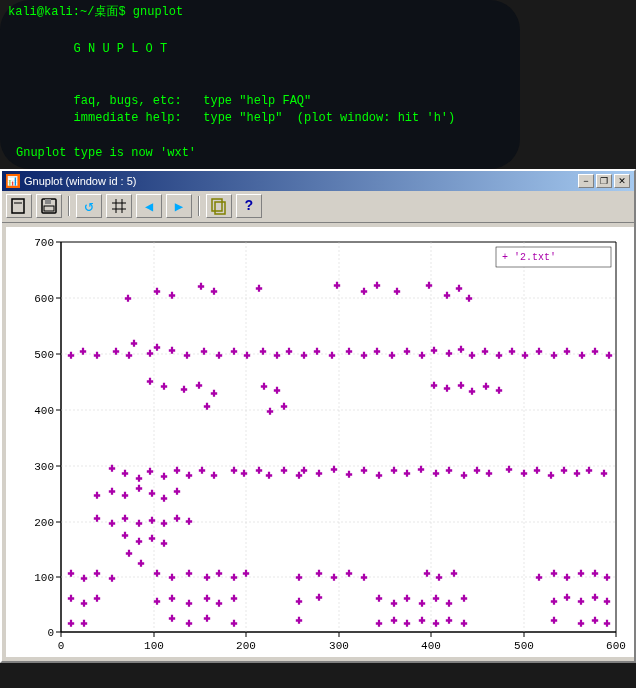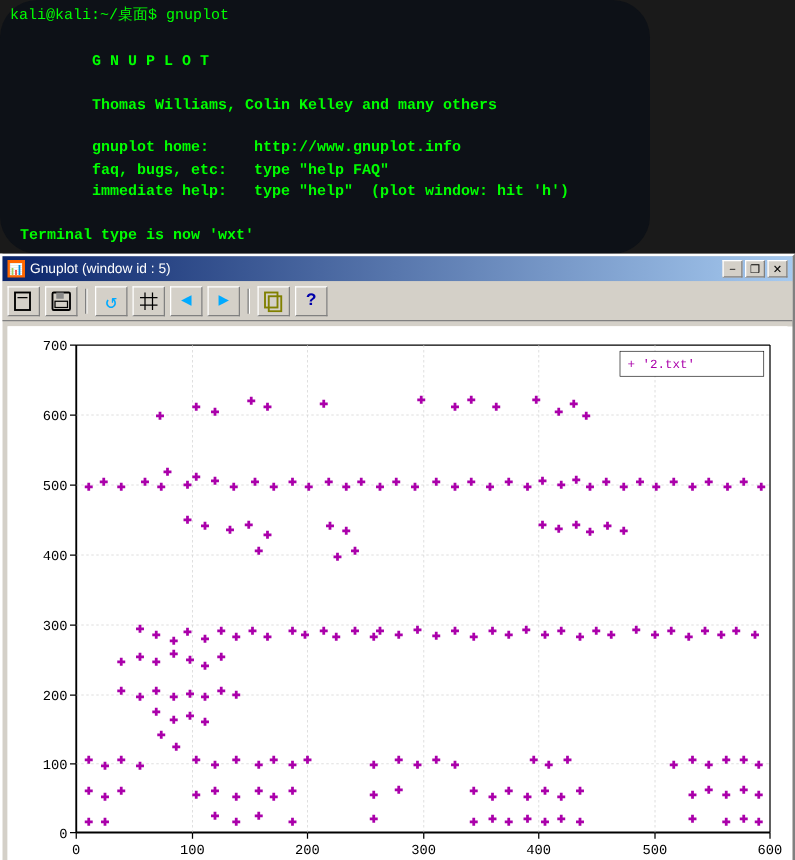--- a/index.html
+++ b/index.html
@@ -22,21 +22,20 @@
       border-radius: 30px;
     }
 
     .term-prompt {
       color: #00ff00;
       margin-bottom: 2px;
     }
     .term-line {
       color: #00ff00;
       padding-left: 8px;
-      font-weight: bold;
     }
 
     
     #plot-window {
       width: 636px;
       background: #d4d0c8;
       border: 2px solid #808080;
       border-top: 2px solid #ffffff;
       border-left: 2px solid #ffffff;
     }
@@ -132,27 +131,25 @@
     }
   </style>
 </head>
 <body>
 
 <div id="terminal">
   <div class="term-prompt">kali@kali:~/桌面$ gnuplot</div>
   <div class="term-line">&nbsp;</div>
   <div class="term-line">&nbsp;&nbsp;&nbsp;&nbsp;&nbsp;&nbsp;&nbsp;&nbsp;G N U P L O T</div>
   <div class="term-line">&nbsp;</div>
-  <div class="term-line">&nbsp;&nbsp;&nbsp;&nbsp;&nbsp;&nbsp;&nbsp;&nbsp;Thomas Williams, Colin Kelley and many others</div>
   <div class="term-line">&nbsp;</div>
-  <div class="term-line">&nbsp;&nbsp;&nbsp;&nbsp;&nbsp;&nbsp;&nbsp;&nbsp;gnuplot home:&nbsp;&nbsp;&nbsp;&nbsp;&nbsp;http://www.gnuplot.info</div>
   <div class="term-line">&nbsp;&nbsp;&nbsp;&nbsp;&nbsp;&nbsp;&nbsp;&nbsp;faq, bugs, etc:&nbsp;&nbsp;&nbsp;type "help FAQ"</div>
   <div class="term-line">&nbsp;&nbsp;&nbsp;&nbsp;&nbsp;&nbsp;&nbsp;&nbsp;immediate help:&nbsp;&nbsp;&nbsp;type "help"&nbsp;&nbsp;(plot window: hit 'h')</div>
   <div class="term-line">&nbsp;</div>
-  <div class="term-line">Terminal type is now 'wxt'</div>
+  <div class="term-line">Gnuplot type is now 'wxt'</div>
 </div>
 
 <div id="plot-window">
 
   <div id="plot-titlebar">
     <div class="titlebar-left">
       <div class="titlebar-icon">📊</div>
       <span>Gnuplot (window id : 5)</span>
     </div>
     <div class="titlebar-controls">

